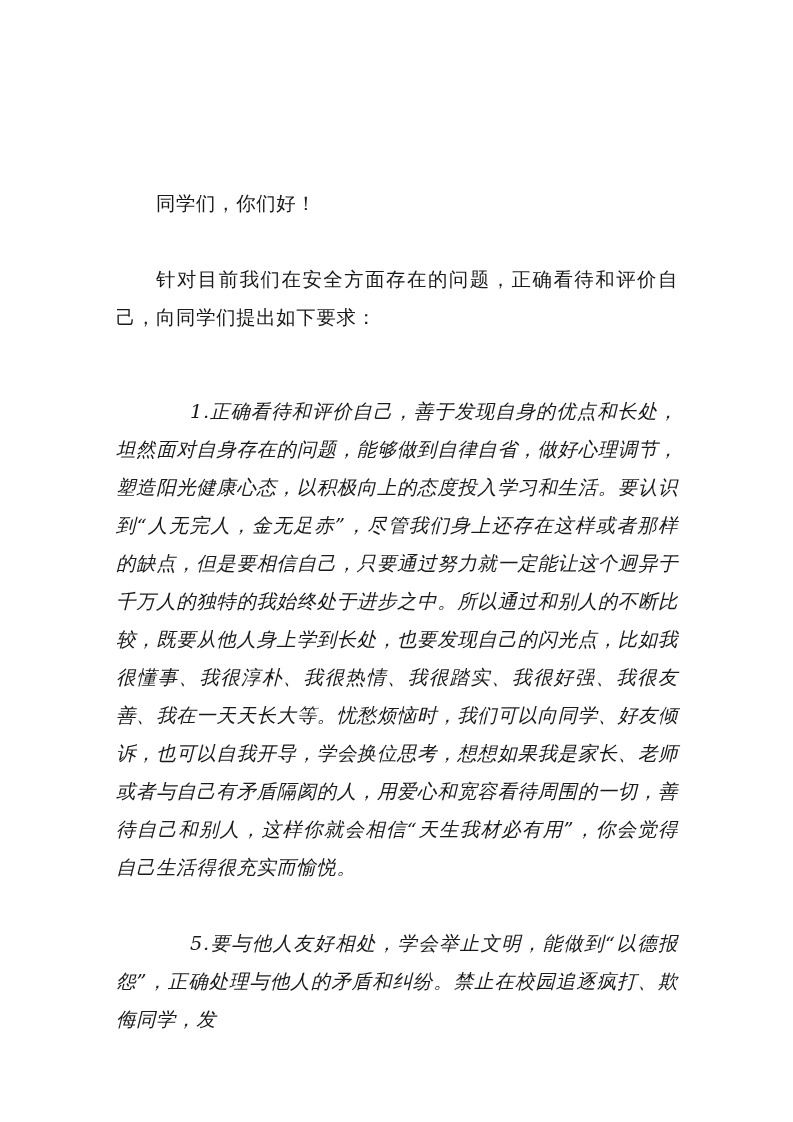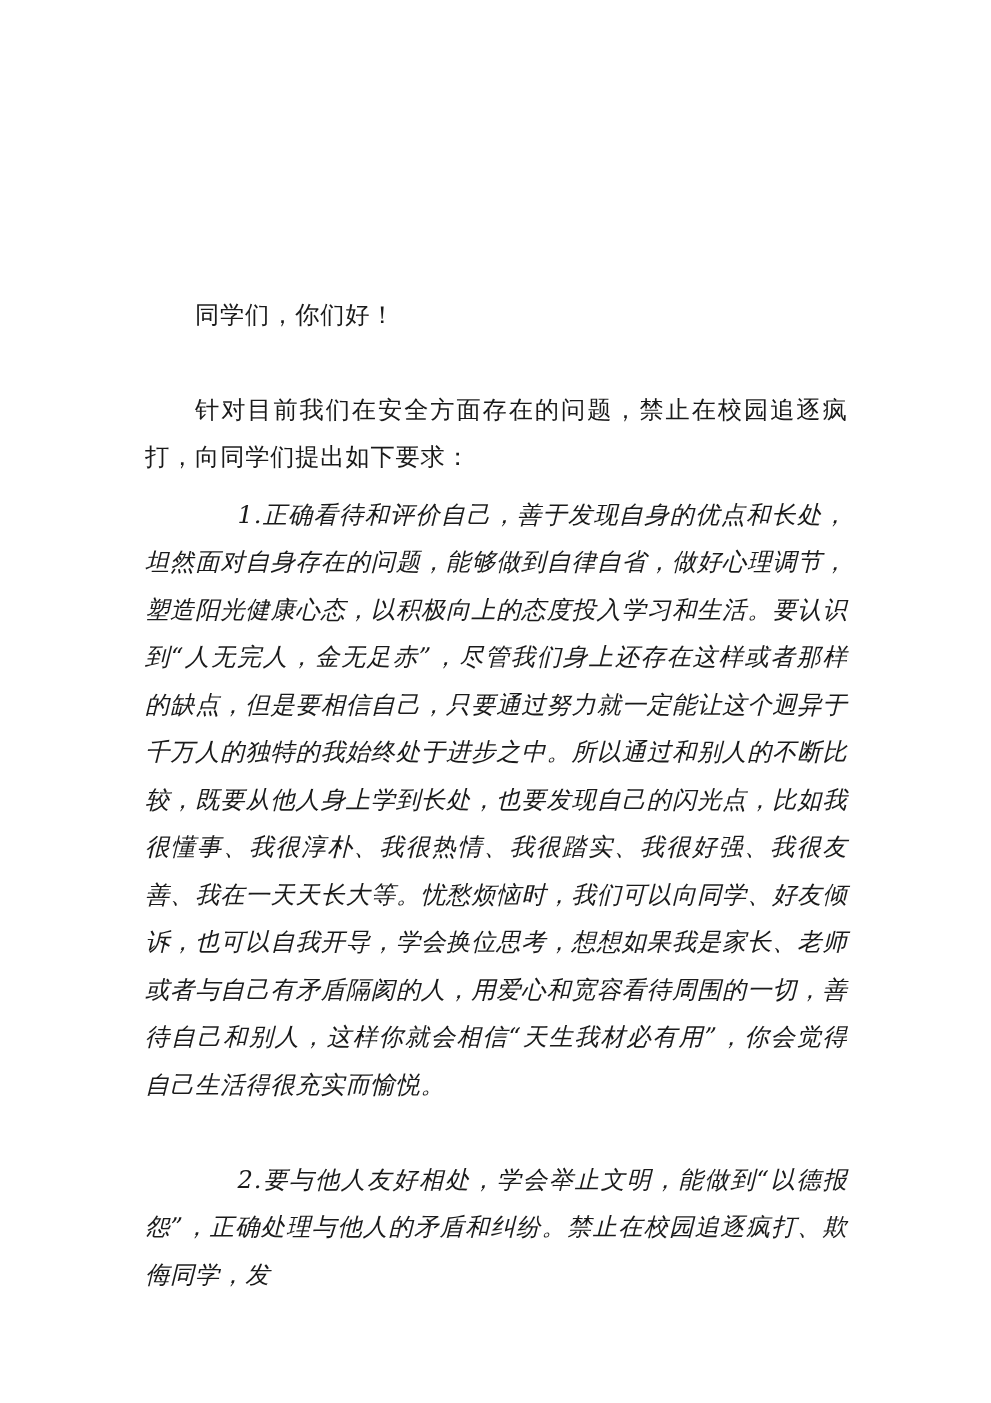--- a/index.html
+++ b/index.html
@@ -26,27 +26,27 @@
       left: 0;
       width: 562px;
       font-size: 19.4px;
       line-height: 38px;
       letter-spacing: 0.65px;
       text-align: justify;
       text-justify: inter-character;
       word-break: break-all;
       margin: 0;
     }
-    .indent-2 { text-indent: 40px; margin-top: 48px; }
+    .indent-2 { text-indent: 40px; }
     .indent-4 { text-indent: 74px; font-style: italic; }
   </style>
 </head>
 <body>
 
 <div class="page">
   <p class="para indent-2" style="top:185px;">同学们，你们好！</p>
 
-  <p class="para indent-2" style="top:261px;">针对目前我们在安全方面存在的问题，禁止在校园追逐疯打，向同学们提出如下要求：</p>
+  <p class="para indent-2" style="top:261px;">针对目前我们在安全方面存在的问题，正确看待和评价自己，向同学们提出如下要求：</p>
 
   <p class="para indent-4" style="top:393px;">1.正确看待和评价自己，善于发现自身的优点和长处，坦然面对自身存在的问题，能够做到自律自省，做好心理调节，塑造阳光健康心态，以积极向上的态度投入学习和生活。要认识到“人无完人，金无足赤”，尽管我们身上还存在这样或者那样的缺点，但是要相信自己，只要通过努力就一定能让这个迥异于千万人的独特的我始终处于进步之中。所以通过和别人的不断比较，既要从他人身上学到长处，也要发现自己的闪光点，比如我很懂事、我很淳朴、我很热情、我很踏实、我很好强、我很友善、我在一天天长大等。忧愁烦恼时，我们可以向同学、好友倾诉，也可以自我开导，学会换位思考，想想如果我是家长、老师或者与自己有矛盾隔阂的人，用爱心和宽容看待周围的一切，善待自己和别人，这样你就会相信“天生我材必有用”，你会觉得自己生活得很充实而愉悦。</p>
 
-  <p class="para indent-4" style="top:925px;">2.要与他人友好相处，学会举止文明，能做到“以德报怨”，正确处理与他人的矛盾和纠纷。禁止在校园追逐疯打、欺侮同学，发</p>
+  <p class="para indent-4" style="top:925px;">5.要与他人友好相处，学会举止文明，能做到“以德报怨”，正确处理与他人的矛盾和纠纷。禁止在校园追逐疯打、欺侮同学，发</p>
 </div>
 
 </body></html>

